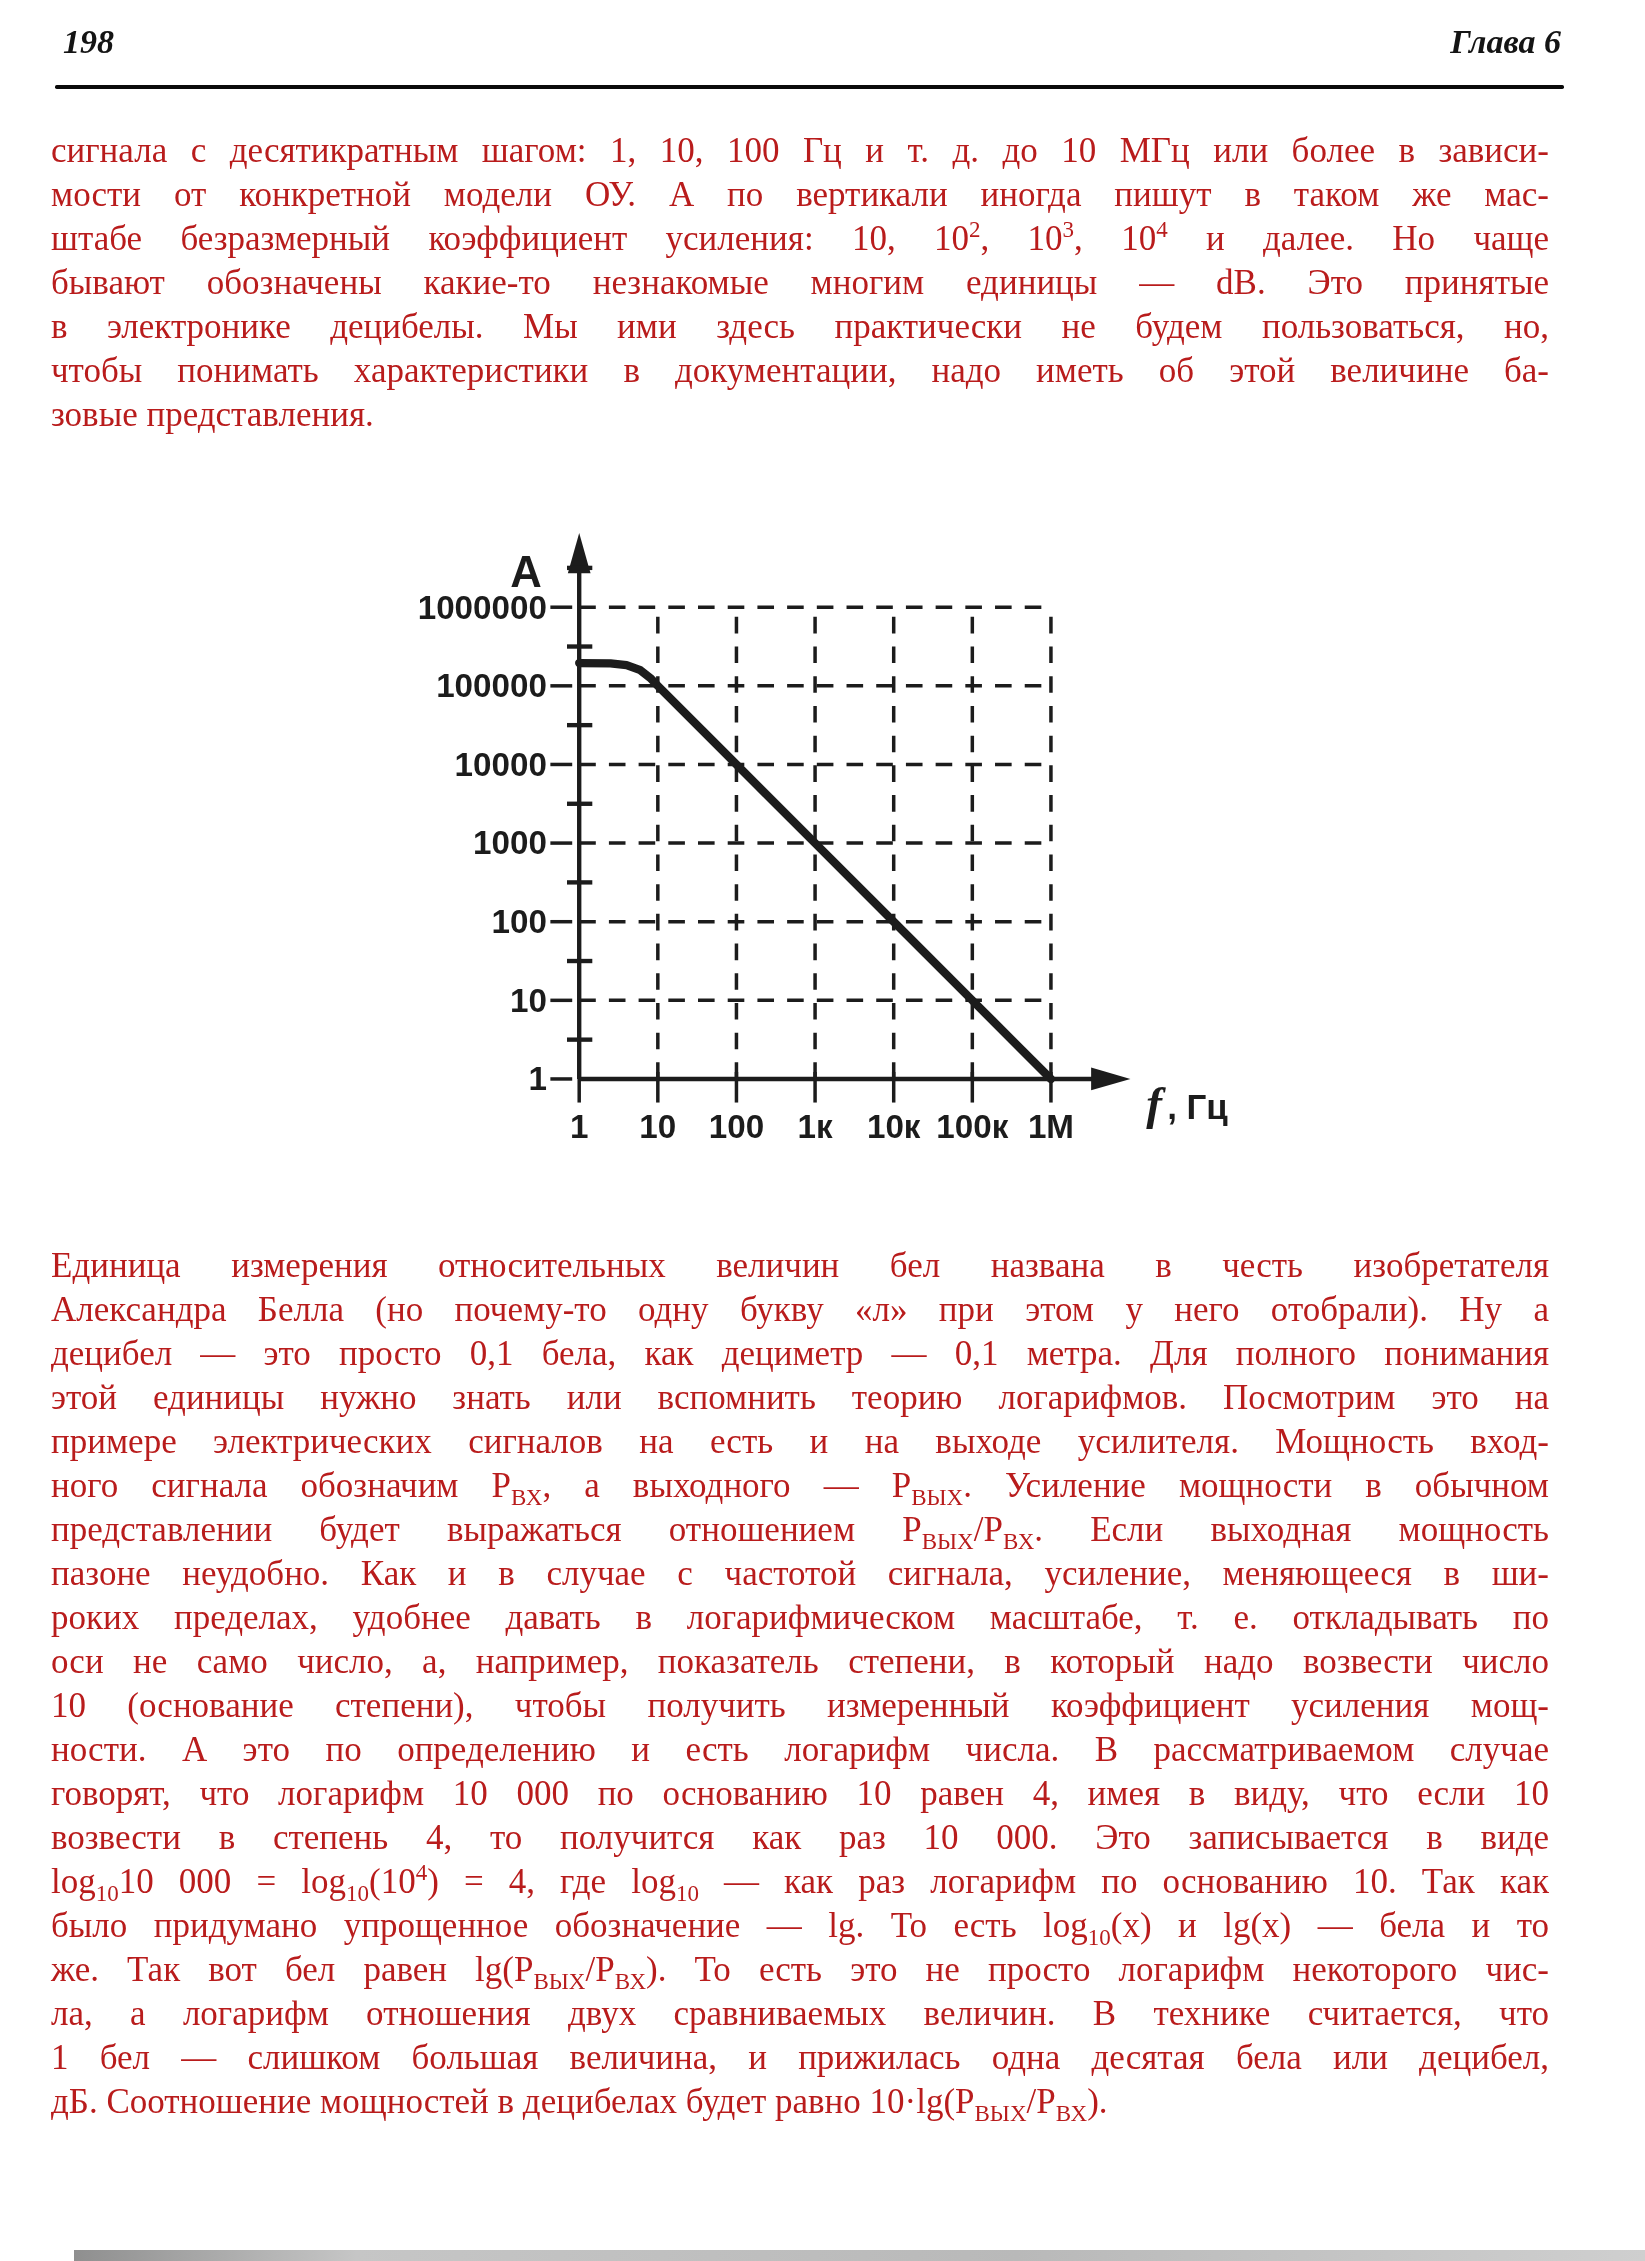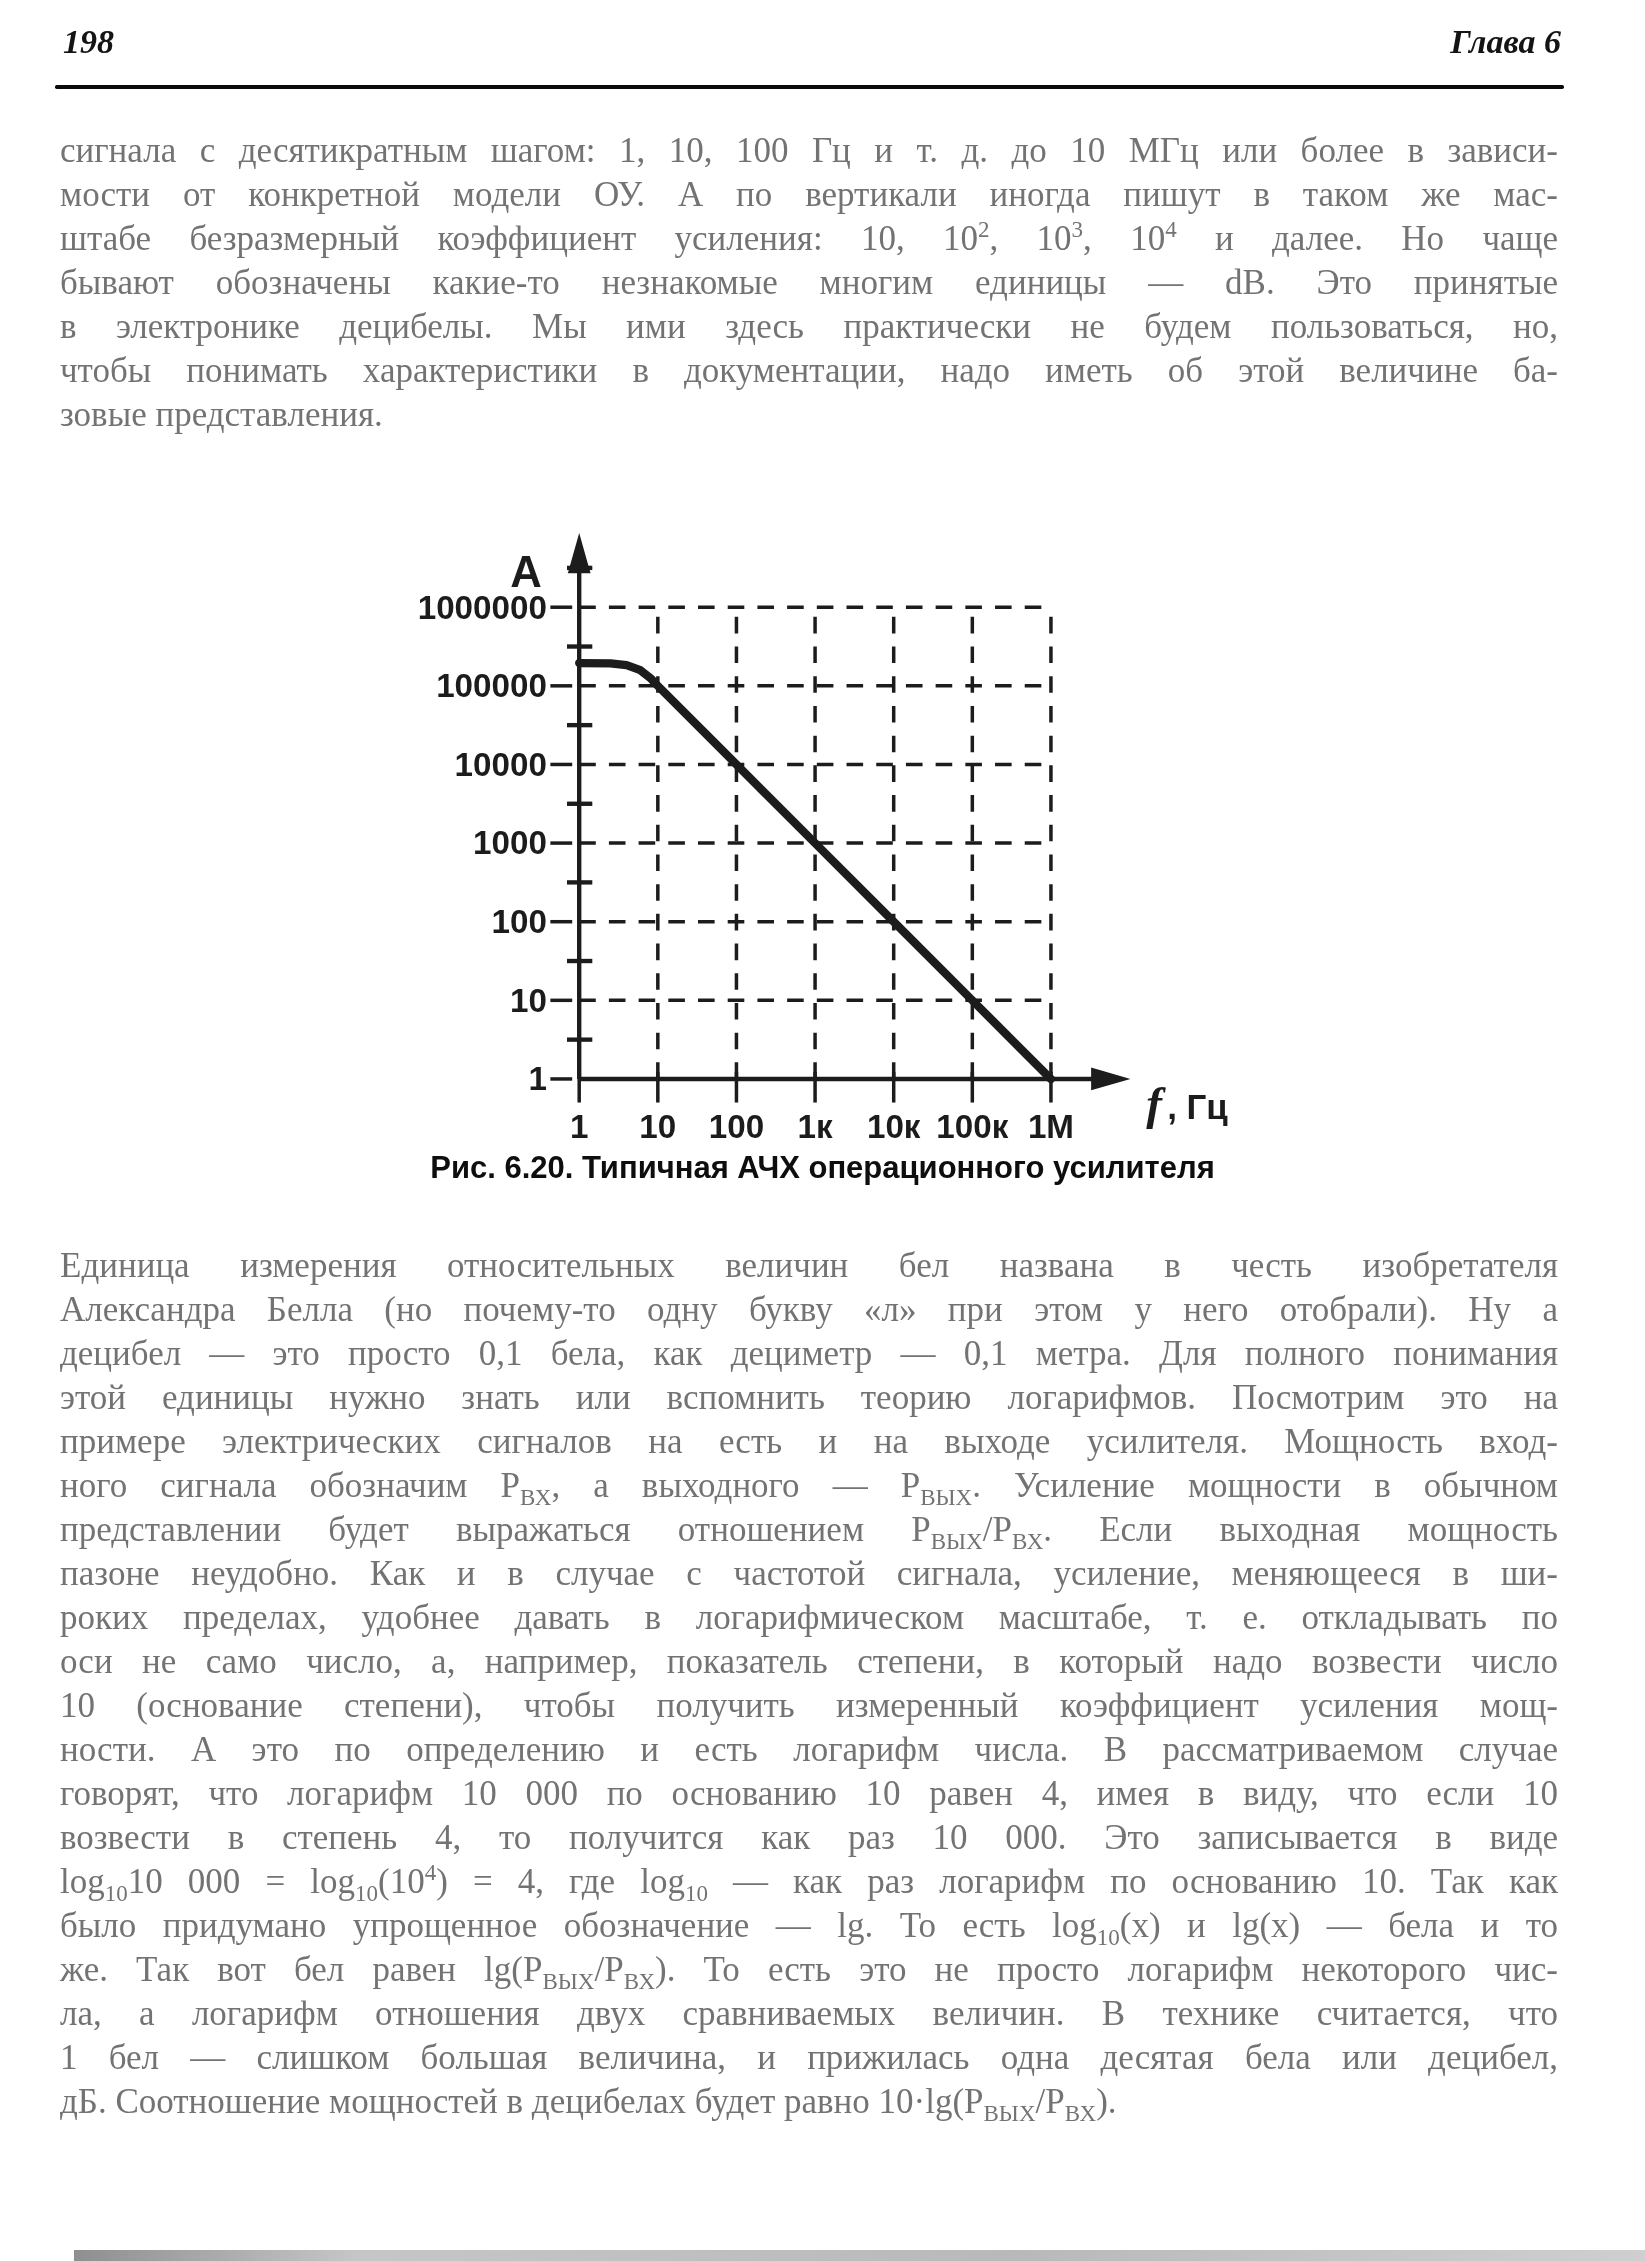--- a/index.html
+++ b/index.html
@@ -16,22 +16,22 @@
     position:absolute;left:63px;top:23px;width:1498px;
     display:flex;justify-content:space-between;align-items:baseline;
     font-size:34px;font-weight:bold;font-style:italic;
   }
   .hdr-rule{
     position:absolute;left:55px;top:85px;width:1509px;height:4.4px;
     background:#0a0a0a;border-radius:1.7px;
   }
   
   .para{
-    position:absolute;left:60px;width:1498px;
-    font-size:35px;line-height:44px;color:#737373;
+    position:absolute;left:51px;width:1498px;
+    font-size:35px;line-height:44px;color:#b91c1c;
     z-index:2;
   }
   .para .line{text-align:justify;text-align-last:justify;}
   .para .line.last{text-align-last:left;}
   .para .sub{font-size:23px;vertical-align:-7.9px;line-height:0;}
   .para .sup{font-size:23px;vertical-align:13px;line-height:0;}
   #p1{top:129px;}
   #p2{top:1244px;}
   
   .chart-svg{position:absolute;left:0;top:0;width:1645px;height:2261px;z-index:1;pointer-events:none;}
@@ -129,23 +129,20 @@
         <text x="843" y="1303" text-anchor="middle" font-size="38">100</text>
         <text x="933" y="1303" text-anchor="middle" font-size="38">1к</text>
         <text x="1023" y="1303" text-anchor="middle" font-size="38">10к</text>
         <text x="1113" y="1303" text-anchor="middle" font-size="38">100к</text>
         <text x="1203" y="1303" text-anchor="middle" font-size="38">1М</text>
         <text x="602" y="672" text-anchor="middle" font-size="50">A</text>
         <text x="1312" y="1281"><tspan font-size="54" font-style="italic" font-family="Liberation Serif, serif">f</tspan><tspan font-size="40" dx="6">, Гц</tspan></text>
       </g>
     </svg>
 
-  <div class="caption">
-    <span class="cap-label">Рис. 6.20.</span><span>Типичная АЧХ операционного усилителя</span>
-  </div>
 
   <div class="para" id="p2">
       <div class="line">Единица измерения относительных величин бел названа в честь изобретателя</div>
       <div class="line">Александра Белла (но почему-то одну букву «л» при этом у него отобрали). Ну а</div>
       <div class="line">децибел — это просто 0,1 бела, как дециметр — 0,1 метра. Для полного понимания</div>
       <div class="line">этой единицы нужно знать или вспомнить теорию логарифмов. Посмотрим это на</div>
       <div class="line">примере электрических сигналов на есть и на выходе усилителя. Мощность вход-</div>
       <div class="line"><span>ного сигнала обозначим P</span><span class="sub">ВХ</span><span>, а выходного — P</span><span class="sub">ВЫХ</span><span>. Усиление мощности в обычном</span></div>
       <div class="line"><span>представлении будет выражаться отношением P</span><span class="sub">ВЫХ</span><span>/P</span><span class="sub">ВХ</span><span>. Если выходная мощность</span></div>
       <div class="line">пазоне неудобно. Как и в случае с частотой сигнала, усиление, меняющееся в ши-</div>

